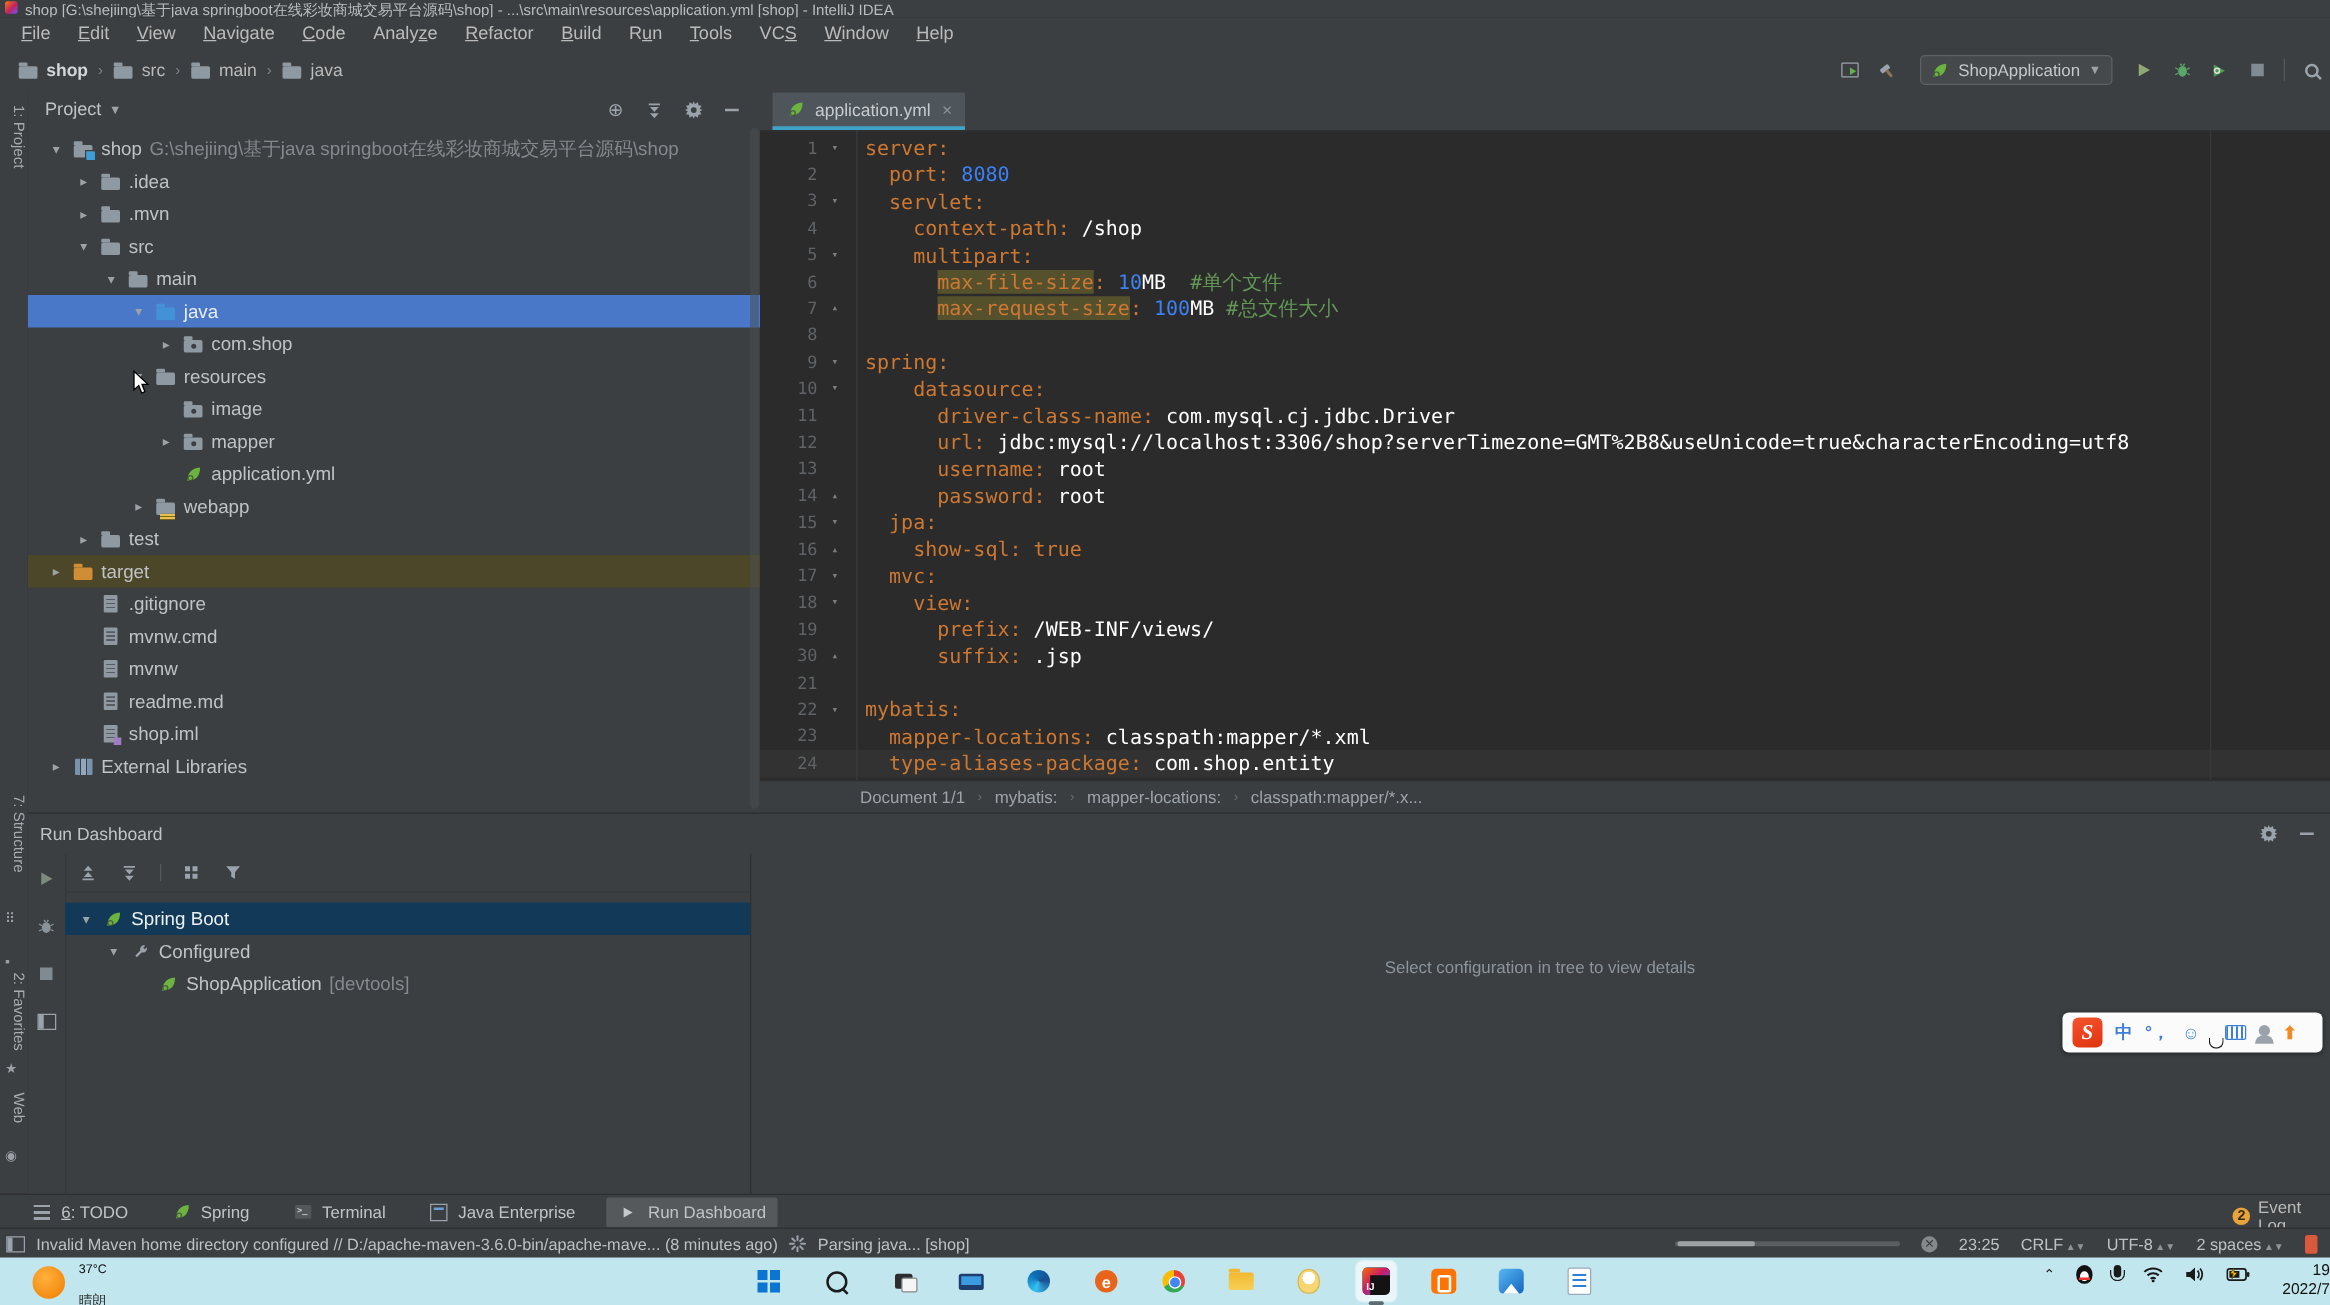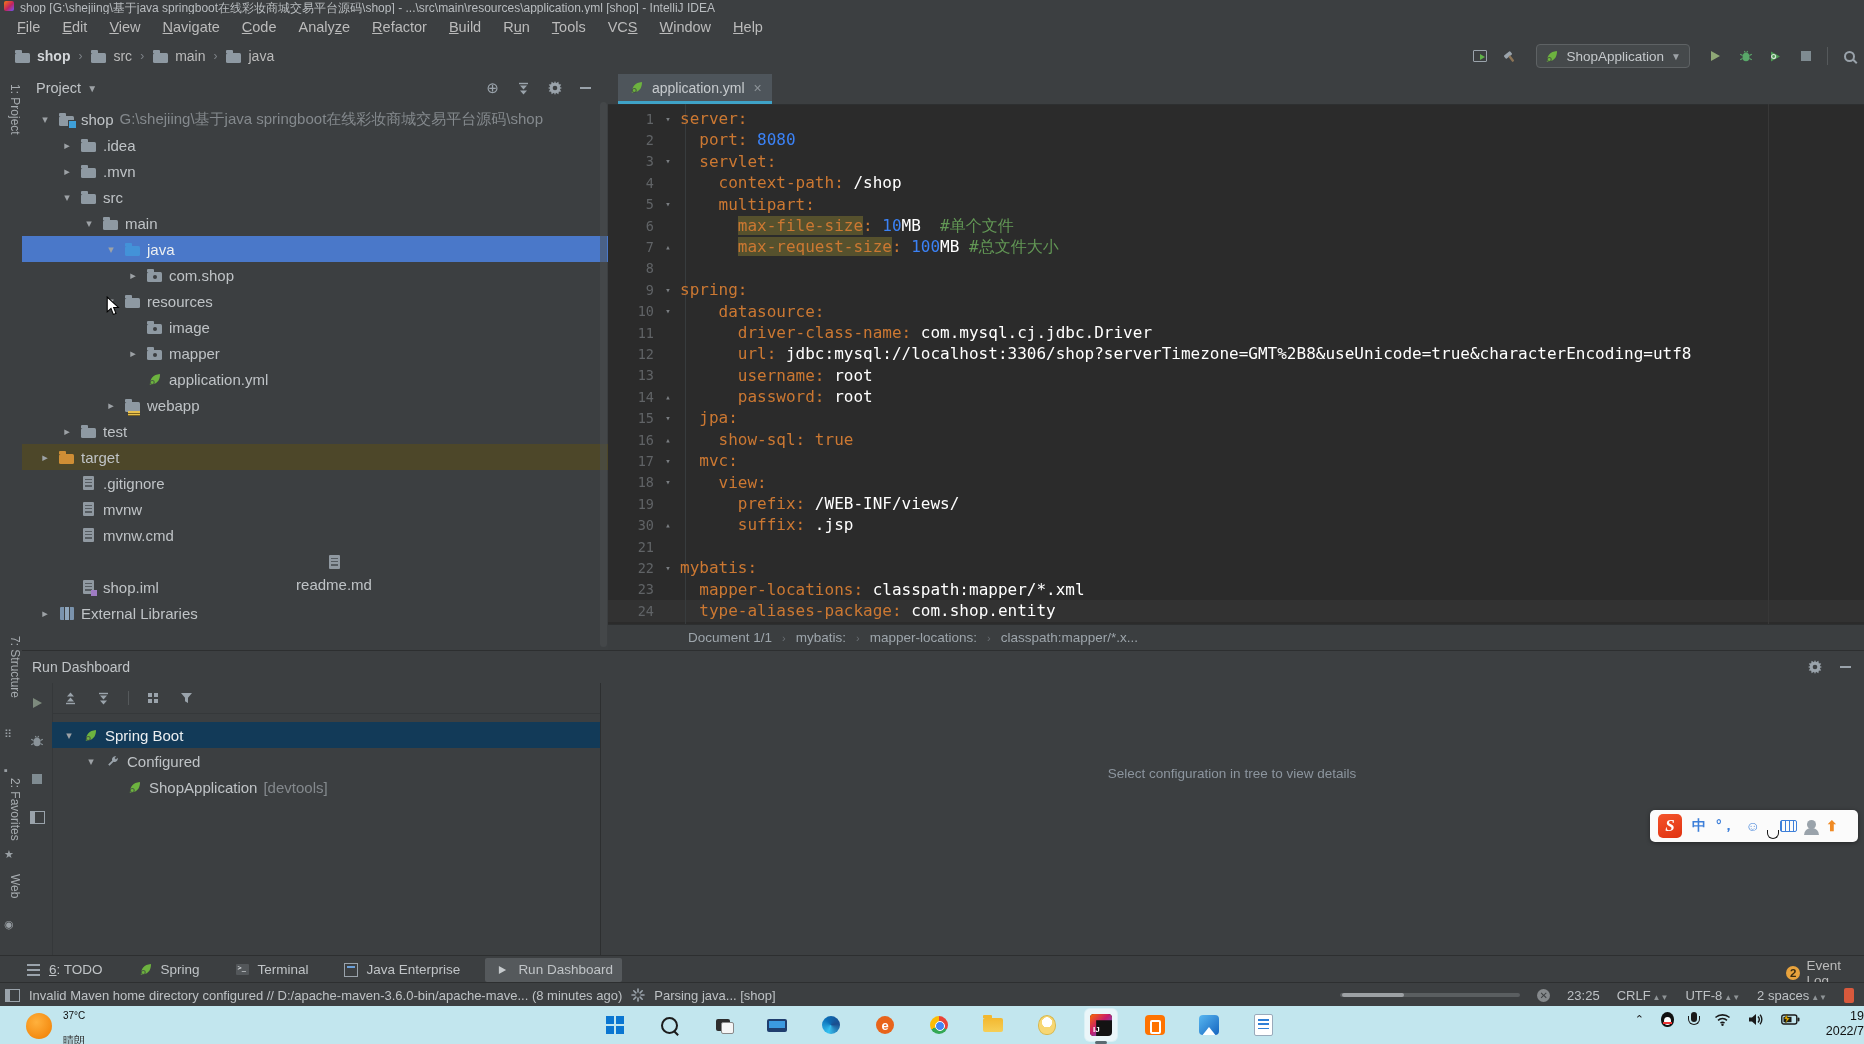--- a/index.html
+++ b/index.html
@@ -58,21 +58,21 @@
   .tab{position:absolute;left:10px;top:2px;height:30px;display:flex;align-items:center;gap:7px;padding:0 10px;background:#4e555b;border-bottom:3px solid #3fa3c8;font-size:14px;color:#c7cbce;box-sizing:border-box}
   .tab .x{color:#8d9499;font-size:14px;margin-left:2px}
   #codearea{position:absolute;left:0;top:32px;right:0;bottom:25px;overflow:hidden;font-family:"DejaVu Sans Mono",monospace;font-size:16px}
   .curline{position:absolute;left:0;right:0;height:21.4px;background:#323232}
   .marginline{position:absolute;left:1160px;top:0;bottom:0;width:1px;background:#383838}
   #gutter{position:absolute;left:0;top:4px;width:78px}
   #gutter:after{content:"";position:absolute;right:0;top:-4px;height:600px;width:1px;background:#383c3e}
   .grow{height:21.4px;display:flex;align-items:center}
   .gnum{width:46px;text-align:right;color:#606366;font-size:13.5px}
   .gfold{width:28px;text-align:center;color:#7a7e82;font-size:9px}
-  #code{position:absolute;left:72px;top:4px;white-space:pre}
+  #code{position:absolute;left:84px;top:4px;white-space:pre}
   .cline{height:21.4px;line-height:21.4px}
   .k{color:#cc7832}.v{color:#ffffff}.n{color:#3b82f6}.c{color:#629755}.w{color:#cc7832}
   .hk{color:#cc7832;background:#56512d}
   #ebread{position:absolute;left:0;bottom:0;right:0;height:25px;background:#3b3e40;border-top:1px solid #2d2f30;display:flex;align-items:center;padding-left:80px;gap:10px;font-size:13.5px;color:#9da5ab;font-family:"Liberation Sans",sans-serif}
   #ebread .sep{color:#6a6f73;font-size:11px}
   
   #dashboard{position:absolute;left:22px;top:650px;width:1842px;height:305px;background:#3c3f41;border-top:1px solid #2d2f30}
   .dhead{position:absolute;left:0;top:0;right:0;height:32px;display:flex;align-items:center;padding-left:10px;font-size:14px;color:#c0c4c7}
   .dhead-icons{position:absolute;right:10px;top:0;height:32px;display:flex;align-items:center;gap:14px}
   .dltb{position:absolute;left:0;top:32px;width:30px;bottom:0;display:flex;flex-direction:column;align-items:center;padding-top:12px;gap:22px;border-right:1px solid #35383a}
@@ -419,30 +419,30 @@
           <span class="icw">
             <span class="icdoc"></span>
           </span>
           <span class="tlab">.gitignore</span>
         </div>
         <div class="trow" style="padding-left: 38px;">
           <span class="arr"></span>
           <span class="icw">
             <span class="icdoc"></span>
           </span>
-          <span class="tlab">mvnw</span>
+          <span class="tlab">mvnw.cmd</span>
         </div>
         <div class="trow" style="padding-left: 38px;">
           <span class="arr"></span>
           <span class="icw">
             <span class="icdoc"></span>
           </span>
-          <span class="tlab">mvnw.cmd</span>
-        </div>
-        <div class="trow" style="padding-left: 38px; flex-direction: column;">
+          <span class="tlab">mvnw</span>
+        </div>
+        <div class="trow" style="padding-left: 38px;">
           <span class="arr"></span>
           <span class="icw">
             <span class="icdoc"></span>
           </span>
           <span class="tlab">readme.md</span>
         </div>
         <div class="trow" style="padding-left: 38px; text-align: right;">
           <span class="arr"></span>
           <span class="icw">
             <span class="icdoc iml"></span>

